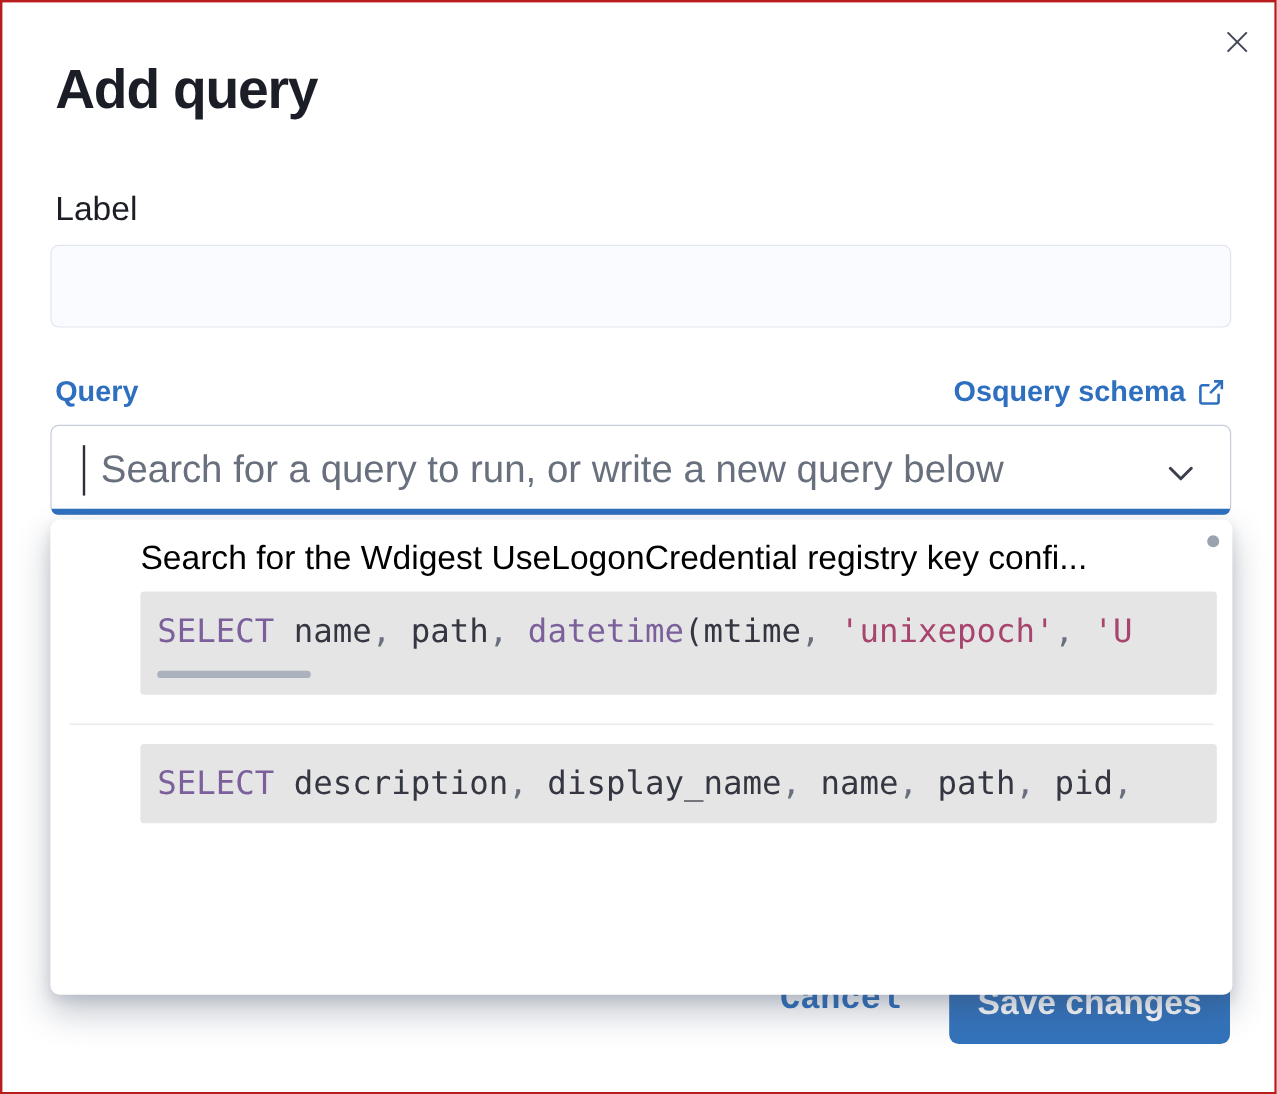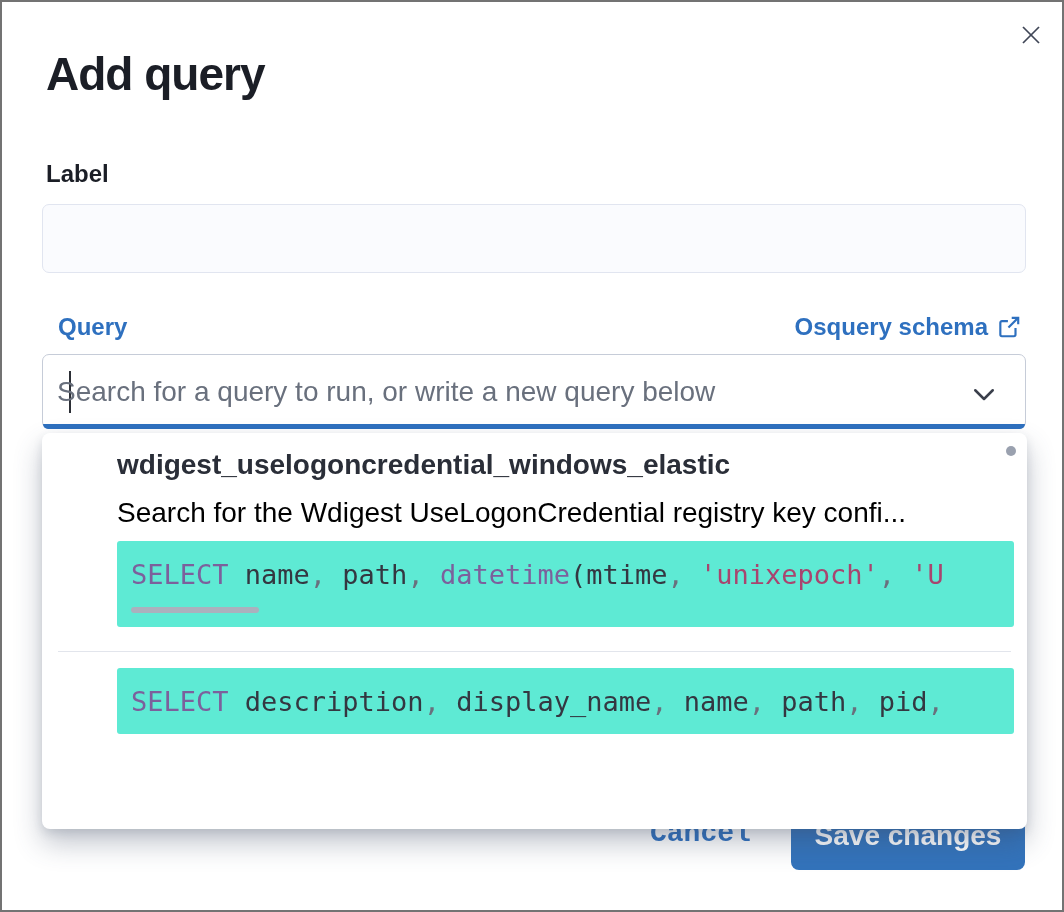--- a/index.html
+++ b/index.html
@@ -2,21 +2,21 @@
 <html><head>
 <meta charset="utf-8">
 <style>
   * { margin: 0; padding: 0; box-sizing: border-box; }
   html, body { background: #ffffff; }
   body { font-family: "Liberation Sans", sans-serif; }
 
   .frame {
     position: relative;
     width: 1064px; height: 912px;
-    border: 2px solid #737373;
+    border: 2px solid #b91c1c;
     background: #ffffff;
     overflow: hidden;
     padding-left: 20px;
   }
 
   
   .close-btn {
     position: absolute; top: 16px; right: 14px;
     width: 34px; height: 34px;
     display: flex; align-items: center; justify-content: center;
@@ -24,35 +24,35 @@
   }
   .modal-title {
     position: absolute; left: 44px; top: 44px;
     font-size: 46px; font-weight: 700; letter-spacing: -1px;
     color: #1b1e26; line-height: 56px;
   }
 
   
   .field-label {
     position: absolute; left: 44px; top: 158px;
-    font-size: 24px; font-weight: 700; color: #1b1e26; line-height: 28px;
+    font-size: 28px; font-weight: 400; color: #1b1e26; line-height: 28px;
   }
   .label-input {
     position: absolute; left: 40px; top: 202px;
     width: 984px; height: 69px;
     background: #fafbfe;
     border: 1px solid #e1e5f0;
     border-radius: 7px;
     font-size: 28px; color: #343741; padding: 14px 26px;
   }
 
   
   .query-label {
     position: absolute; left: 44px; top: 310px;
-    font-size: 24px; font-weight: 700; color: #2e70bf; line-height: 30px; margin-left: 12px;
+    font-size: 24px; font-weight: 700; color: #2e70bf; line-height: 30px;
   }
   .schema-link {
     position: absolute; right: 40px; top: 310px;
     display: flex; align-items: center; gap: 8px;
     font-size: 24px; font-weight: 700; color: #2e70bf; line-height: 30px;
     text-decoration: none; cursor: pointer;
   }
 
   
   .combobox {
@@ -65,23 +65,23 @@
   .combobox::after {
     content: ""; position: absolute; left: 0; right: 0; bottom: -1px;
     height: 5px; background: #2e70bf;
     border-radius: 0 0 7px 7px;
   }
   .combobox .caret {
     position: absolute; left: 26px; top: 16px;
     width: 2px; height: 42px; background: #2c2f36;
   }
   .combobox .placeholder {
-    position: absolute; left: 14px; top: 0; height: 73px;
+    position: absolute; left: 41px; top: 0; height: 73px;
     display: flex; align-items: center;
-    font-size: 28px; color: #69707d; white-space: nowrap;
+    font-size: 32px; color: #69707d; white-space: nowrap;
   }
   .combobox .chevron {
     position: absolute; right: 26px; top: 24px;
   }
 
   
   .dropdown-panel {
     position: absolute; left: 40px; top: 431px;
     width: 985px; height: 396px;
     background: #ffffff;
@@ -98,21 +98,21 @@
   .option { padding: 16px 13px 24px 75px; }
   .option-title {
     font-size: 28px; font-weight: 700; color: #2a2e38;
     line-height: 32px; margin-bottom: 16px; white-space: nowrap; overflow: hidden;
   }
   .option-desc {
     font-size: 28px; color: #000000;
     line-height: 32px; margin-bottom: 12px; white-space: nowrap; overflow: hidden;
   }
   .code-block {
-    background: #5eead4;
+    background: #e5e5e5;
     border-radius: 3px;
     padding: 16px 14px 14px 14px;
     font-family: "DejaVu Sans Mono", monospace;
     font-size: 27px; line-height: 36px;
     white-space: nowrap; overflow: hidden;
     color: #343741;
   }
   .tok-keyword { color: #7c609c; }
   .tok-string  { color: #a8456f; }
   .tok-punct   { color: #69707d; }
@@ -180,21 +180,20 @@
       <svg width="30" height="30" viewBox="0 0 24 24" fill="none" stroke="#3a3f4b" stroke-width="2" stroke-linecap="round" stroke-linejoin="round">
         <polyline points="5,9 12,16 19,9"></polyline>
       </svg>
     </span>
   </div>
 
   <div class="dropdown-panel" role="listbox">
     <span class="vscroll-thumb"></span>
 
     <div class="option" role="option">
-      <div class="option-title">wdigest_uselogoncredential_windows_elastic</div>
       <div class="option-desc">Search for the Wdigest UseLogonCredential registry key confi...</div>
       <div class="code-block">
         <div><span class="tok-keyword">SELECT</span><span class="tok-plain"> name</span><span class="tok-punct">, </span><span class="tok-plain">path</span><span class="tok-punct">, </span><span class="tok-keyword">datetime</span><span class="tok-plain">(</span><span class="tok-plain">mtime</span><span class="tok-punct">, </span><span class="tok-string">'unixepoch'</span><span class="tok-punct">, </span><span class="tok-string">'U</span></div>
         <div class="hscroll-thumb"></div>
       </div>
     </div>
 
     <hr class="option-divider">
 
     <div class="option" role="option">

